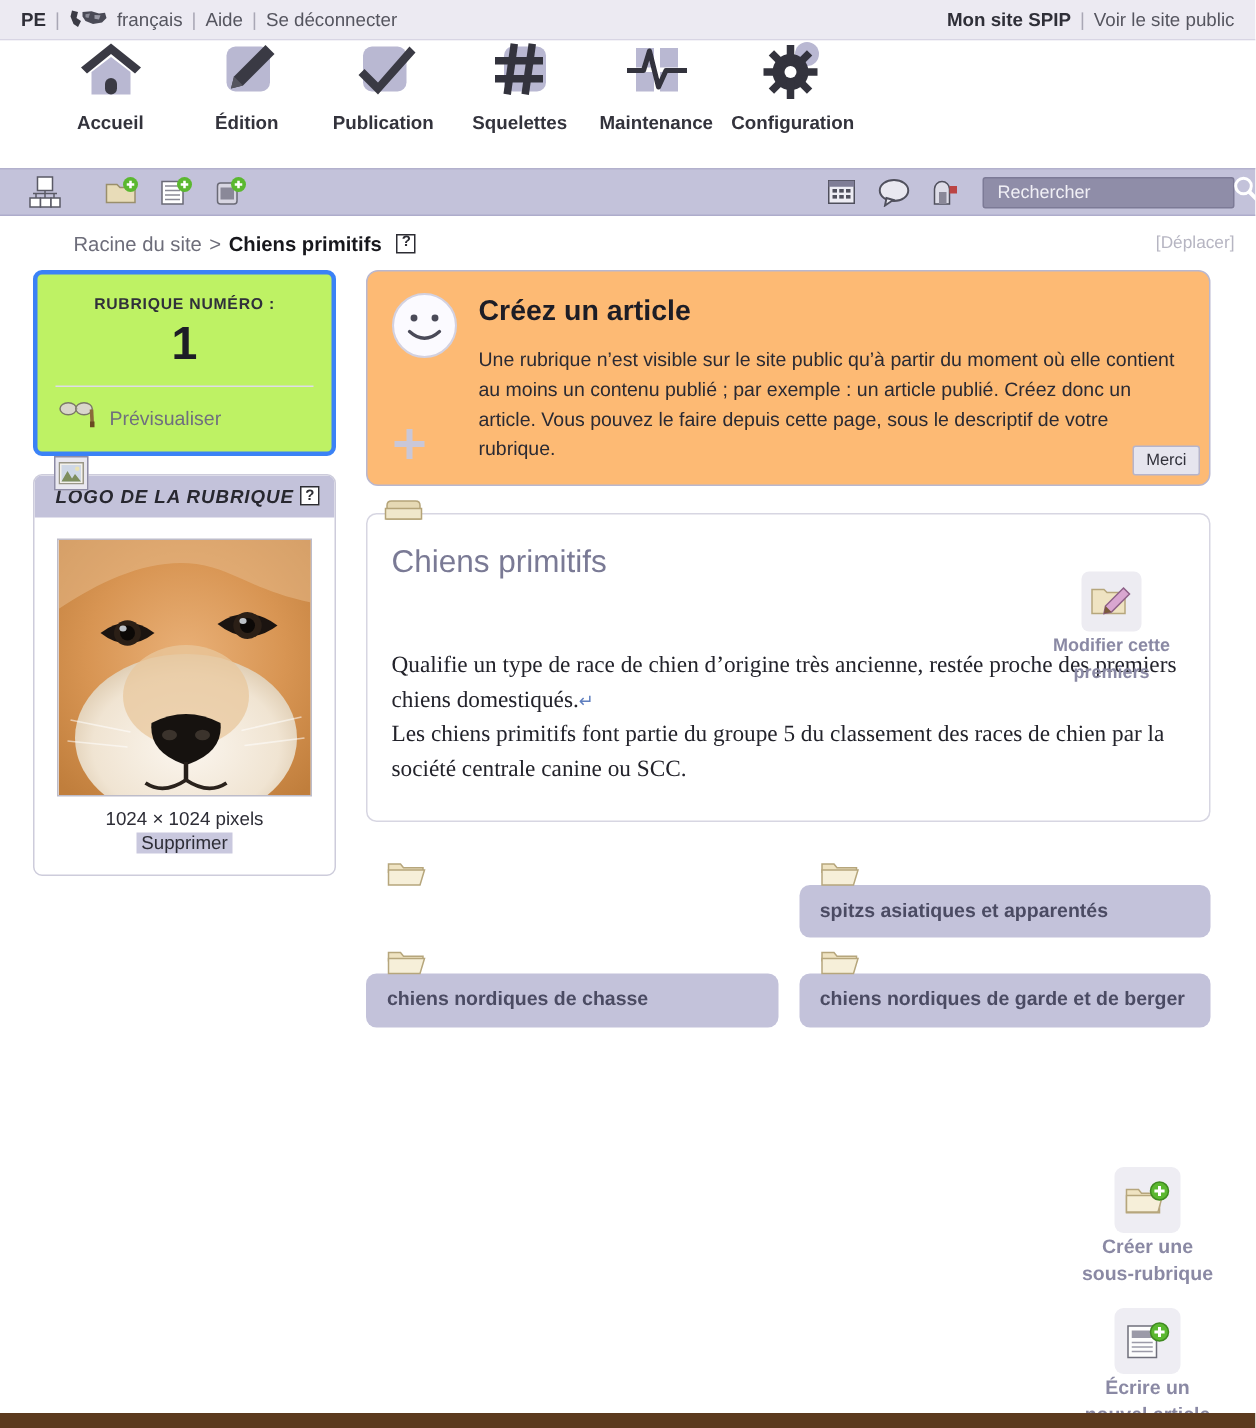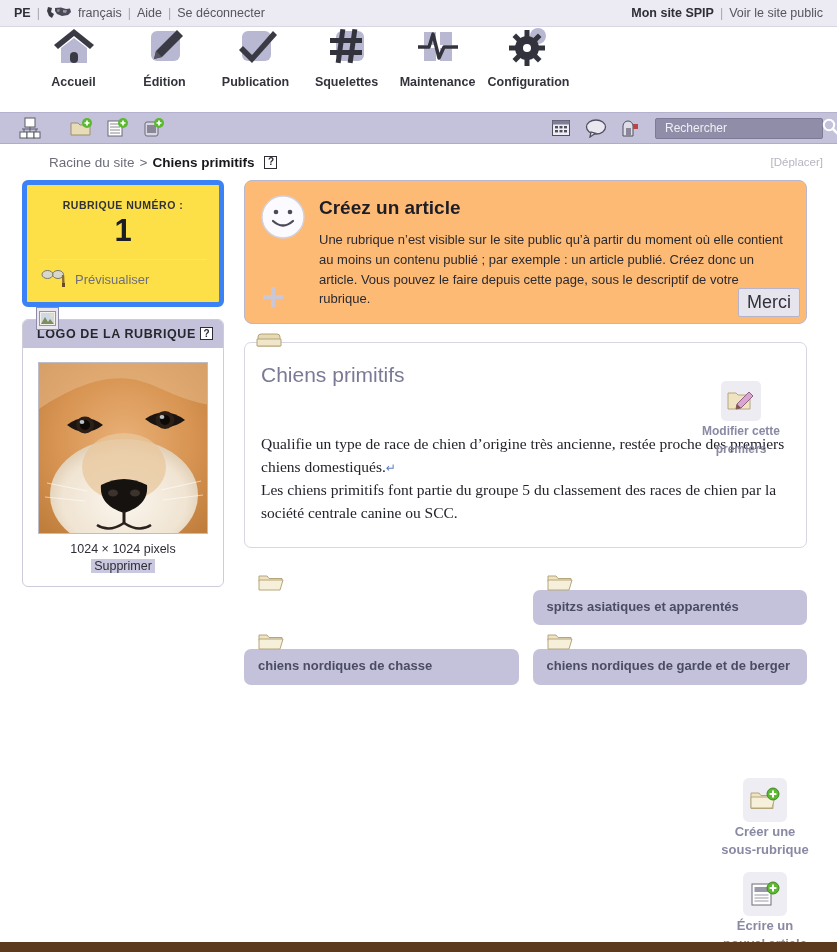--- a/index.html
+++ b/index.html
@@ -99,22 +99,22 @@
     margin-left: auto; font-size: 11.5px; color: #b6b5c2; cursor: pointer;
   }
 
   
   .content { position: relative; padding: 0 30px 0 22px; display: flex; gap: 20px; }
   .col-left { width: 202px; flex: 0 0 202px; }
   .col-main { flex: 1; }
 
   
   .card {
-    background: #fde047;
-    border: 5px solid #3b82f6;
+    background: #bef264;
+    border: 3px solid #3b82f6;
     border-radius: 6px;
   }
   .rubnum { padding: 14px 10px 0; text-align: center; }
   .rubnum .cap {
     font-size: 10.5px; font-weight: bold; letter-spacing: .5px;
     color: #30303a; text-transform: uppercase;
   }
   .rubnum .num {
     font-size: 31px; font-weight: bold; color: #1d1d26;
     line-height: 1.15; margin-top: 2px;
@@ -139,20 +139,21 @@
     border: 1px solid #cdccdb; border-radius: 6px; overflow: hidden; background: #fff;
   }
   .logo-head {
     background: #c3c2da; height: 28px;
     display: flex; align-items: center; padding: 0 10px 0 14px;
     margin-top: 11px;
   }
   .logo-head .t {
     font-size: 12.5px; font-weight: bold; color: #27272f;
     letter-spacing: .6px;
+    font-style: italic;
   }
   .logo-head .help-sq { margin-left: auto; }
   .logo-body { padding: 14px 0 12px; text-align: center; }
   .dogimg {
     width: 170px; height: 172px; margin: 0 auto;
     border: 1px solid #bdbcc9;
     display: block; overflow: hidden; position: relative;
   }
   .dims { margin-top: 8px; font-size: 12.5px; color: #2d2d36; }
   .suppr {
@@ -175,21 +176,21 @@
     margin: 4px 0 0 0;
   }
   .creez-body {
     margin-top: 11px;
     font-size: 13px; line-height: 1.52; color: #2a2a33;
   }
   .plus-ico { position: absolute; left: 16px; bottom: 10px; }
   .merci {
     position: absolute; right: 6px; bottom: 6px;
     border: 1px solid #b6b4cb; background: #e6e5ee;
-    padding: 3px 8px; font-size: 18px; color: #31313b;
+    padding: 3px 8px; font-size: 11px; color: #31313b;
     cursor: pointer; border-radius: 2px;
   }
 
   
   .rubpanel-wrap { margin-top: 18px; position: relative; }
   .folder-tab { position: absolute; top: -12px; left: 12px; z-index: 3; }
   .rubpanel {
     border: 1px solid #d7d6e2; border-radius: 7px;
     background: #fff; padding: 20px 14px 22px;
     margin-top: 12px;

